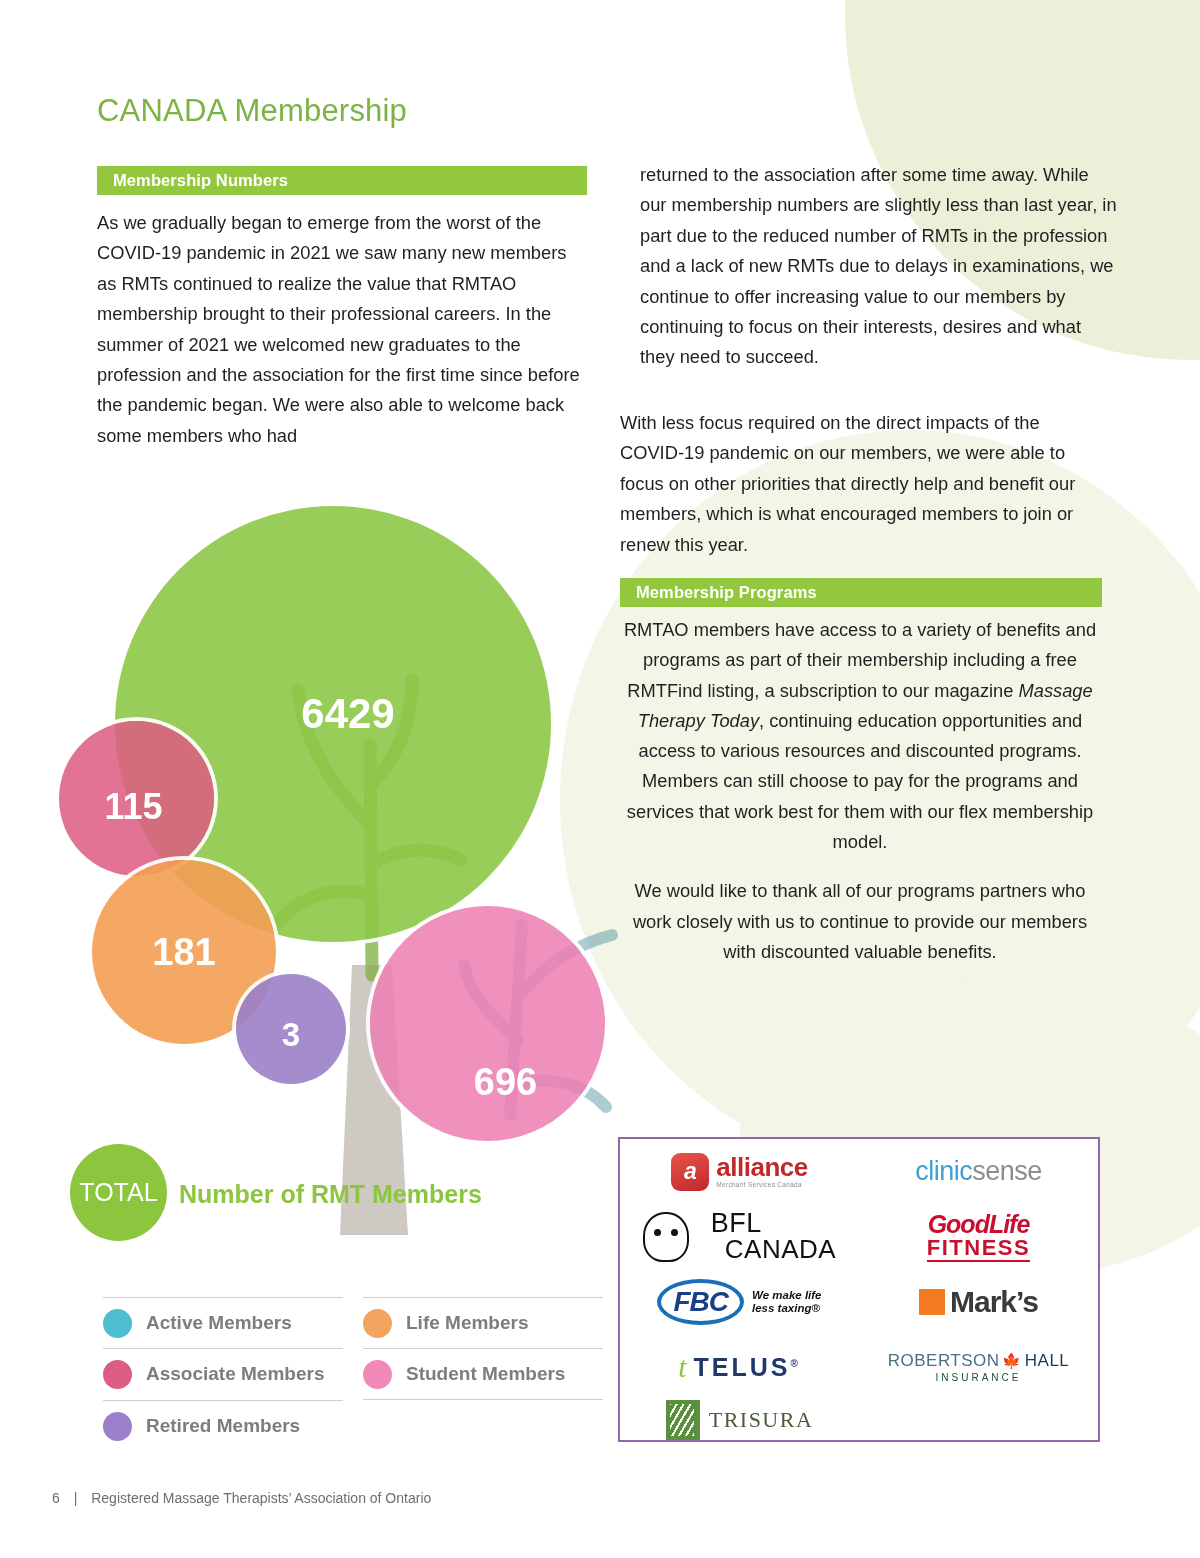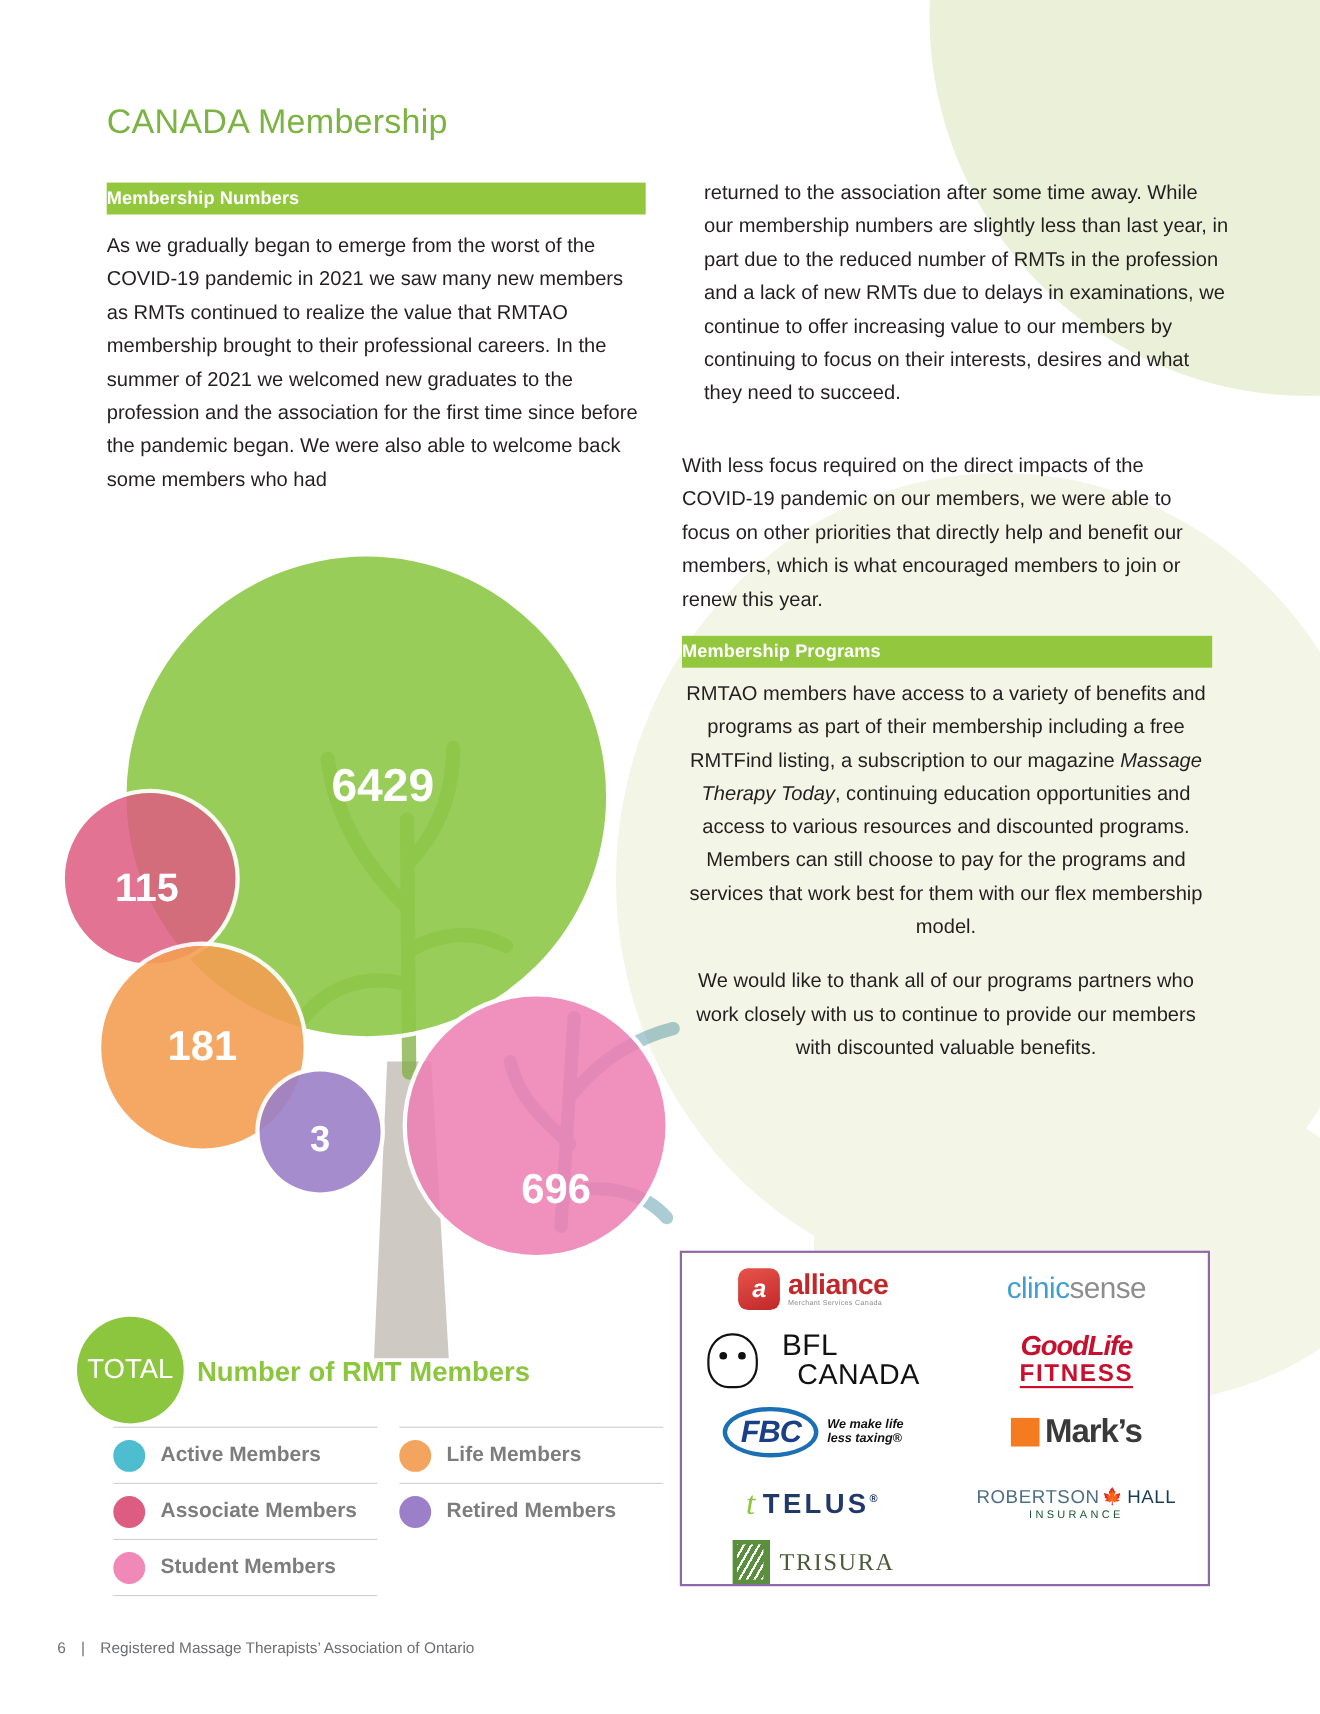--- a/index.html
+++ b/index.html
@@ -31,21 +31,21 @@
     font-size:31px;font-weight:400;color:#7cb342;letter-spacing:.2px;
   }
 
   
   .sec-bar{
     position:absolute;height:29px;background:#93c83e;
     display:flex;align-items:center;
   }
   .sec-bar span{
     color:#ffffff;font-size:16.5px;font-weight:bold;
-    letter-spacing:.1px;
+    padding-left:16px;letter-spacing:.1px;
   }
   #bar-numbers{left:97px;top:166px;width:490px;}
   #bar-programs{left:620px;top:578px;width:482px;}
 
   
   .col-text{
     position:absolute;font-size:18.3px;line-height:30.4px;color:#231f20;
   }
   #col-left-p1{left:97px;top:208px;width:492px;}
   #col-right-p1{left:640px;top:160px;width:478px;}
@@ -77,21 +77,21 @@
   #bub-student {left:330px;top:411px;width:235px;height:235px;background:rgba(238,126,178,.86);}
   #bub-student span{font-size:38px;position:relative;left:18px;top:58px;}
   #bub-assoc   {left:19px;top:226px;width:155px;height:155px;background:rgba(221,92,129,.86);}
   #bub-assoc span{font-size:36px;position:relative;top:8px;left:-3px;}
   #bub-life    {left:52px;top:365px;width:184px;height:184px;background:rgba(243,158,83,.90);}
   #bub-life span{font-size:38px;position:relative;top:0px;left:0px;}
   #bub-retired {left:196px;top:479px;width:110px;height:110px;background:rgba(155,127,200,.90);}
   #bub-retired span{font-size:33px;position:relative;top:5px;}
 
   
-  .total-row{position:absolute;left:70px;top:1197px;display:flex;align-items:center;}
+  .total-row{position:absolute;left:70px;top:1144px;display:flex;align-items:center;}
   .total-circle{
     width:97px;height:97px;border-radius:50%;background:#8cc63f;
     display:flex;align-items:center;justify-content:center;
     color:#ffffff;font-size:25px;font-weight:400;
   }
   .total-label{
     margin-left:12px;color:#8cc63f;font-size:25px;font-weight:bold;
     position:relative;top:2px;
   }
 
@@ -276,27 +276,27 @@
     <span class="legend-label">Active Members</span>
   </div>
   <div class="legend-item">
     <span class="legend-dot" style="background:#F3A45F"></span>
     <span class="legend-label">Life Members</span>
   </div>
   <div class="legend-item">
     <span class="legend-dot" style="background:#DD5C81"></span>
     <span class="legend-label">Associate Members</span>
   </div>
+  <div class="legend-item last">
+    <span class="legend-dot" style="background:#F088B8"></span>
+    <span class="legend-label">Student Members</span>
+  </div>
   <div class="legend-item">
     <span class="legend-dot" style="background:#9B7FC8"></span>
     <span class="legend-label">Retired Members</span>
-  </div>
-  <div class="legend-item last">
-    <span class="legend-dot" style="background:#F088B8"></span>
-    <span class="legend-label">Student Members</span>
   </div>
   <div class="legend-spacer"></div>
 </div>
 
 <div class="sponsors">
 
   <div class="logo lg-alliance">
     <span class="alliance-chip">a</span>
     <span class="alliance-words">
       <span class="a1">alliance</span>

